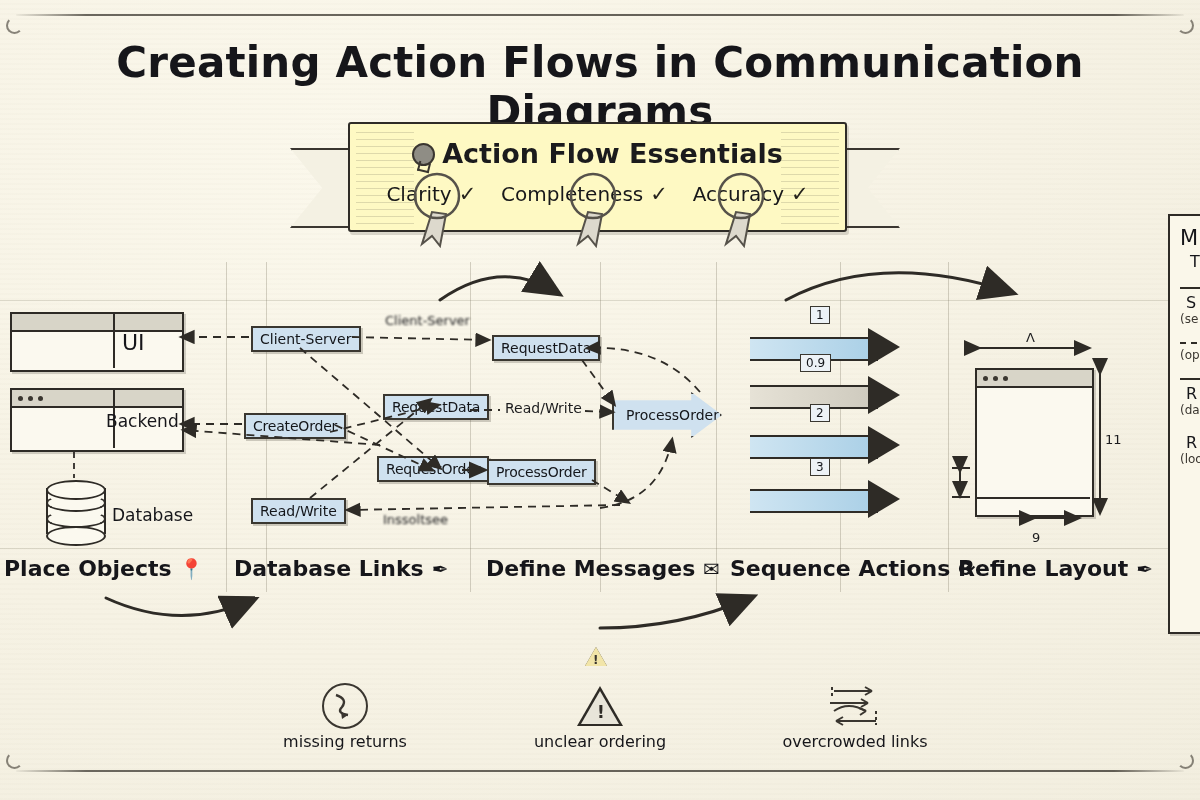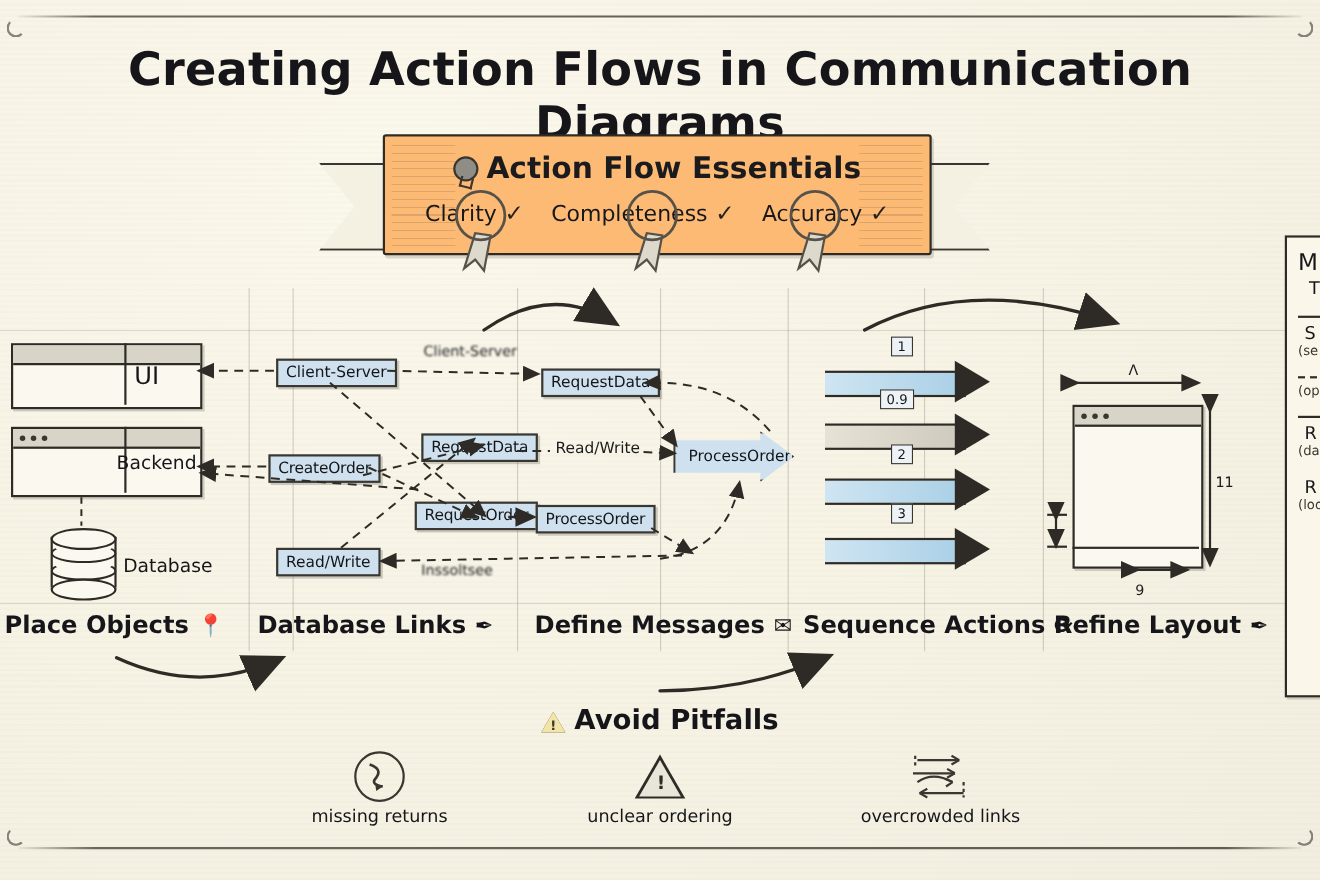--- a/index.html
+++ b/index.html
@@ -43,21 +43,21 @@
   }
 
   
   .banner-wrap{position:absolute;top:112px;left:290px;width:610px;height:140px;}
   .ribbon-tail{position:absolute;top:36px;width:120px;height:76px;background:#f4f1e3;
     border:2px solid #3a3630;}
   .tail-l{left:0;clip-path:polygon(0 0,100% 0,100% 100%,0 100%,26% 50%);}
   .tail-r{right:0;clip-path:polygon(0 0,100% 0,74% 50%,100% 100%,0 100%);}
   .banner{
     position:absolute;left:58px;top:10px;width:495px;height:106px;
-    background:#fdba74;border:2.5px solid #2f2c27;border-radius:3px;
+    background:#fef9c3;border:2.5px solid #2f2c27;border-radius:3px;
     box-shadow:2px 3px 0 rgba(70,66,56,.18);
   }
   .banner-hatch{position:absolute;left:6px;top:6px;width:58px;bottom:6px;
     background:repeating-linear-gradient(0deg,rgba(60,56,48,.3) 0 1px,transparent 1px 7px);opacity:.55;}
   .banner-hatch.r{left:auto;right:6px;}
   .banner-title{
     position:absolute;top:14px;left:0;width:100%;text-align:center;
     font-size:27px;color:#1b1b1d;font-weight:600;
   }
   .medal-head{display:inline-block;width:19px;height:19px;border-radius:50%;
@@ -363,21 +363,21 @@
     <path d="M978,348 L1088,348" marker-start="url(#ah)" marker-end="url(#ah)"></path>
     <path d="M1100,372 L1100,512" marker-start="url(#ah)" marker-end="url(#ah)"></path>
     <path d="M1033,518 L1078,518" marker-start="url(#ah)" marker-end="url(#ah)"></path>
     <path d="M960,470 L960,495" marker-start="url(#ah)" marker-end="url(#ah)"></path>
     <path d="M952,468 L970,468"></path>
     <path d="M952,497 L970,497"></path>
   </g>
 </svg>
 
 <div class="pitfall-title">
-  <span class="warn"></span><span>Avoid Pitfalls</span>
+  <span class="warn"></span>
 </div>
 <div class="pitfalls">
   <div class="pf">
     <div class="glyph">
       <div class="circ">
         <svg width="42" height="42" style="position:absolute;left:-2px;top:-2px">
           <path d="M14,12 Q26,16 20,24 Q14,30 26,32" stroke="#3a3630" stroke-width="2.4" fill="none"></path>
           <path d="M26,32 l-7,-3 l1,7z" fill="#3a3630"></path>
         </svg>
       </div>

